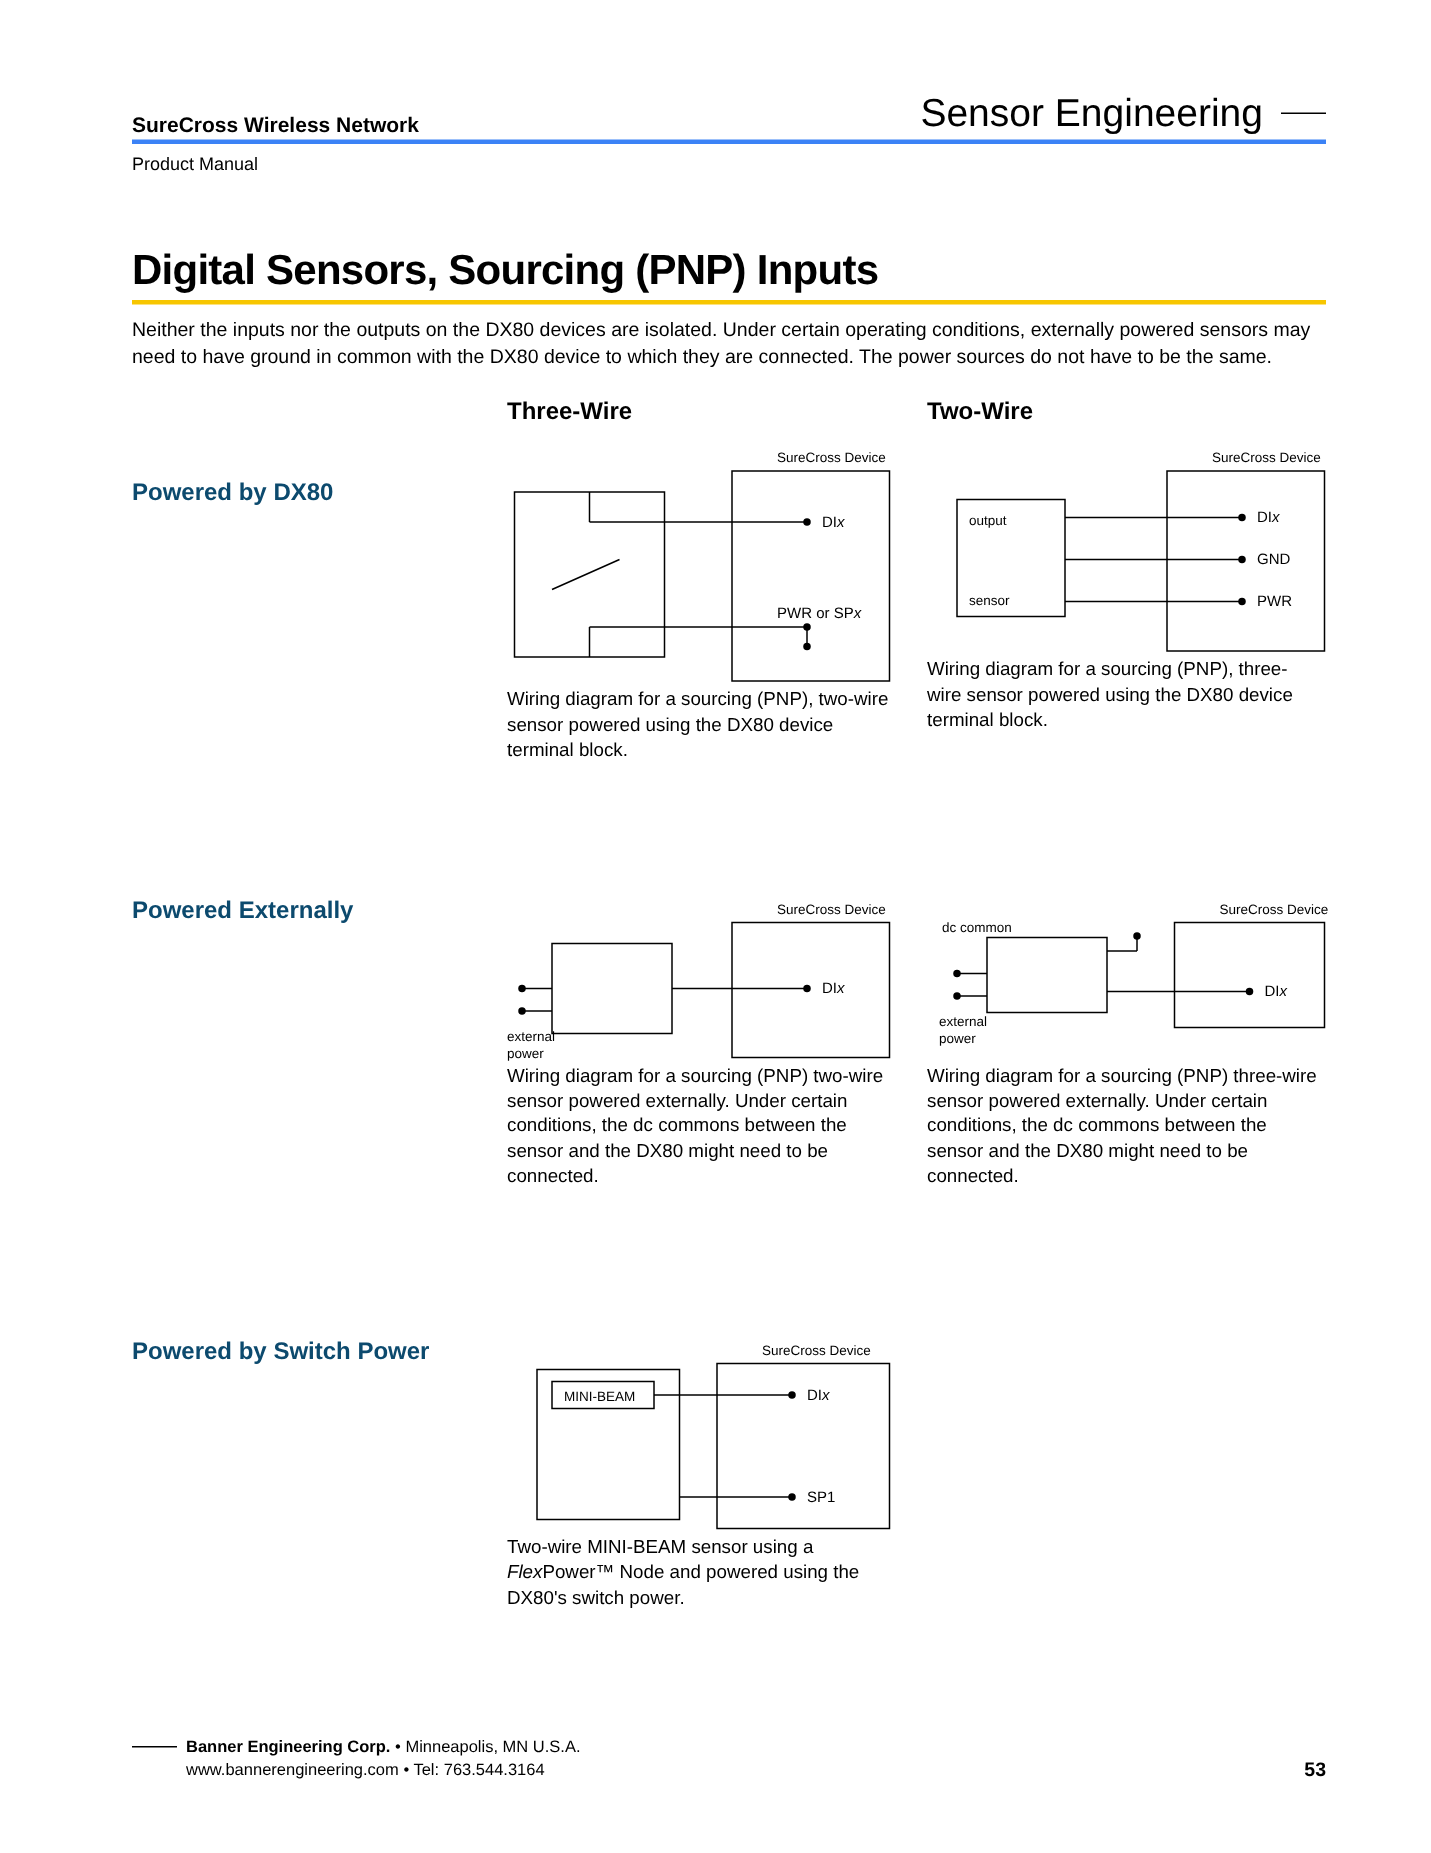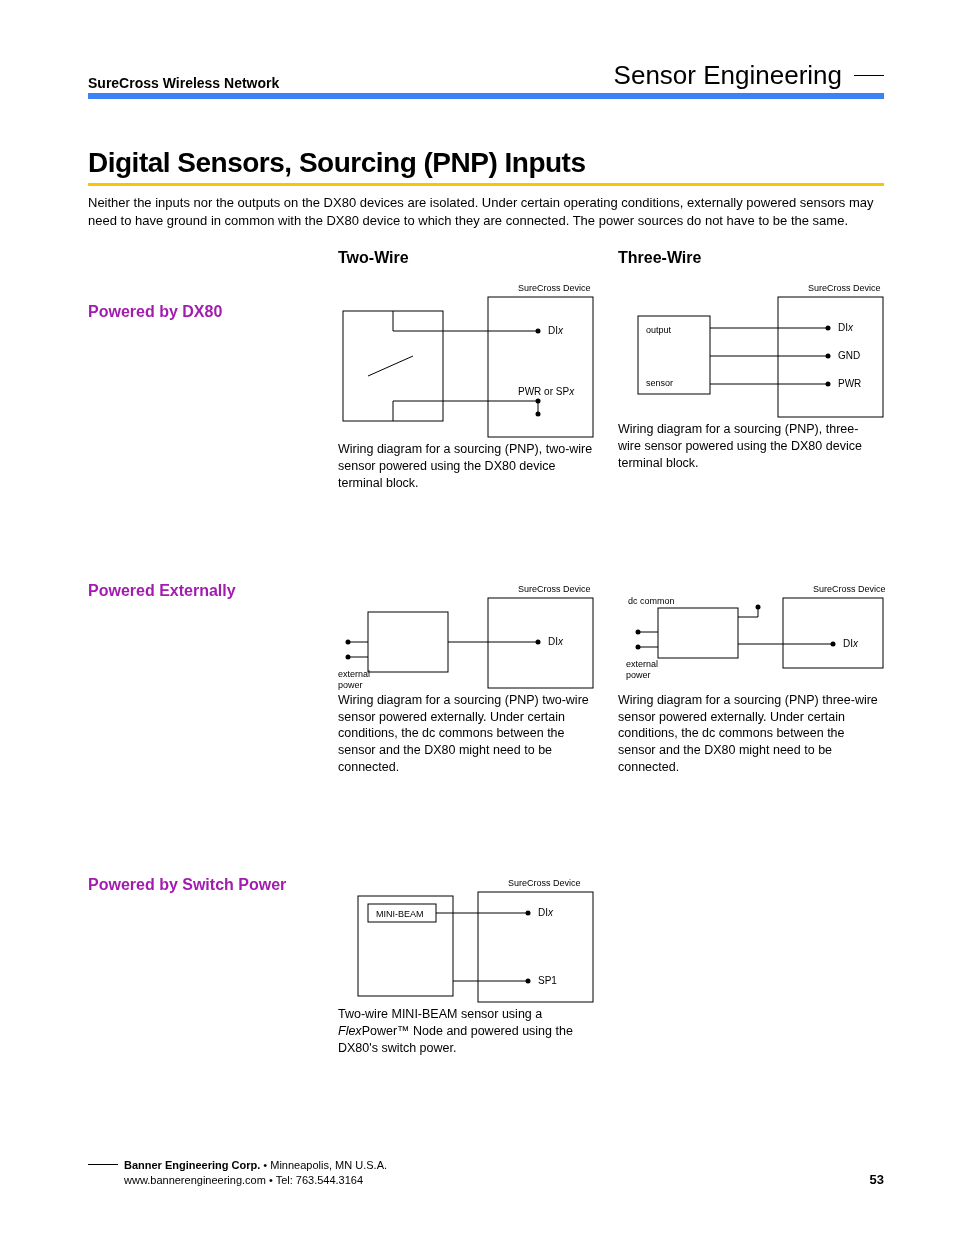--- a/index.html
+++ b/index.html
@@ -5,33 +5,33 @@
   * { box-sizing: border-box; margin: 0; padding: 0; }
   body {
     width: 954px;
     height: 1235px;
     background: #fff;
     font-family: Helvetica, Arial, sans-serif;
     color: #000;
     position: relative;
     padding: 60px 70px 50px 88px;
   }
-  .header { display: flex; justify-content: space-between; align-items: flex-end; border-bottom: 6px solid #3b82f6; padding-bottom: 2px; margin-bottom: 2px;}
+  .header { display: flex; justify-content: space-between; align-items: flex-end; border-bottom: 3px solid #3b82f6; padding-bottom: 2px; margin-bottom: 2px;}
   .header-left { font-size: 14px; }
   .network-title { font-weight: bold; font-size: 14px; }
   .product-manual { font-size: 12px; margin-top: 6px; font-weight: normal;}
   .section-title { font-size: 26px; font-weight: 300; font-stretch: condensed; }
   .header-right-rule { border-bottom: 1px solid #000; width: 30px; margin-left: 12px; align-self: center;}
   .header-wrap { display:flex; align-items:center;}
   h1 { font-size: 28px; font-weight: bold; font-stretch: condensed; margin-top: 48px; margin-bottom: 4px; letter-spacing: -0.5px;}
   .yellow-rule { height: 3px; background: #f7c600; margin-bottom: 8px; }
   .intro { font-size: 13px; line-height: 1.35; font-stretch: condensed;}
   .grid { display: grid; grid-template-columns: 250px 280px 280px; column-gap: 0px; margin-top: 20px;}
   .col-header { font-size: 16px; font-weight: bold; font-stretch: condensed; margin-bottom: 14px;}
-  .row-header { font-size: 16px; font-weight: bold; font-stretch: condensed; color: #a21caf;}
+  .row-header { font-size: 16px; font-weight: bold; font-stretch: condensed; color: #0c4a6e;}
   .cell { font-size: 12px; line-height: 1.35; font-stretch: condensed; padding-right: 18px;}
   .caption { font-size: 12.5px; line-height: 1.35; margin-top: 0; font-stretch: condensed;}
   svg { display: block; }
   .diagram-label { font-size: 10px; font-family: Helvetica, Arial, sans-serif;}
   .diagram-label-sm { font-size: 9px; }
   .italic { font-style: italic; }
   .footer { position: absolute; bottom: 48px; left: 88px; right: 70px; display:flex; justify-content:space-between; align-items:flex-end;}
   .footer-left { font-size: 11px; line-height:1.3;}
   .footer-rule { border-top: 1px solid #000; padding-top:2px;}
   .page-num { font-size: 13px; font-weight: bold; }
@@ -47,31 +47,32 @@
 <div>
   <div class="header">
     <div class="header-left">
       <div class="network-title">SureCross Wireless Network</div>
     </div>
     <div class="header-wrap">
       <div class="section-title">Sensor Engineering</div>
       <div class="header-right-rule"></div>
     </div>
   </div>
+  <div class="product-manual">Product Manual</div>
 </div>
 
 <h1>Digital Sensors, Sourcing (PNP) Inputs</h1>
 <div class="yellow-rule"></div>
 <p class="intro">Neither the inputs nor the outputs on the DX80 devices are isolated. Under certain operating conditions, externally powered sensors may need to have ground in common with the DX80 device to which they are connected. The power sources do not have to be the same.</p>
 
 <div class="grid">
 
   <div></div>
+  <div class="col-header">Three-Wire</div>
   <div class="col-header">Two-Wire</div>
-  <div class="col-header">Three-Wire</div>
 
   <div class="row-header row1" style="margin-top:22px;">Powered by DX80</div>
   <div class="cell row1">
     <svg width="260" height="160">
       <text x="180" y="10" class="diagram-label-sm">SureCross Device</text>
       <rect x="150" y="16" width="105" height="140" fill="none" stroke="#000"></rect>
       <rect x="5" y="30" width="100" height="110" fill="none" stroke="#000"></rect>
 
       <line x1="55" y1="30" x2="55" y2="50" stroke="#000"></line>
       <line x1="55" y1="50" x2="200" y2="50" stroke="#000"></line>

